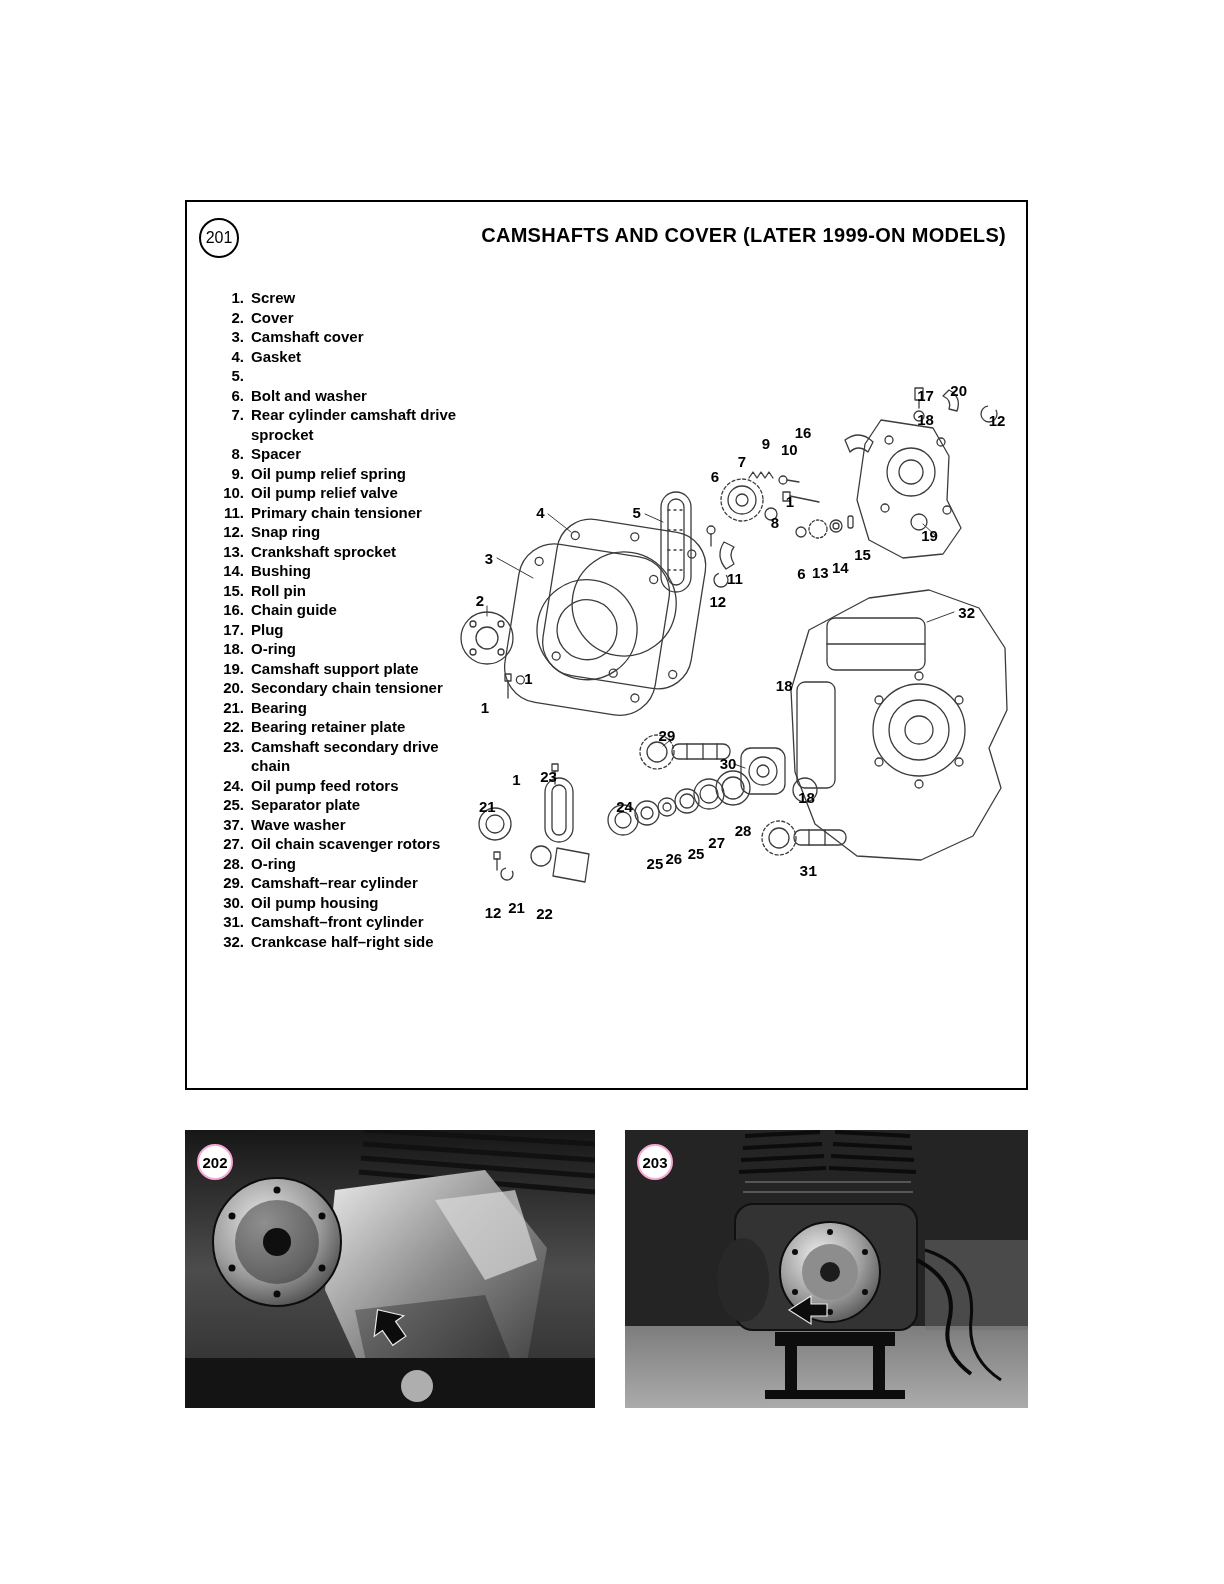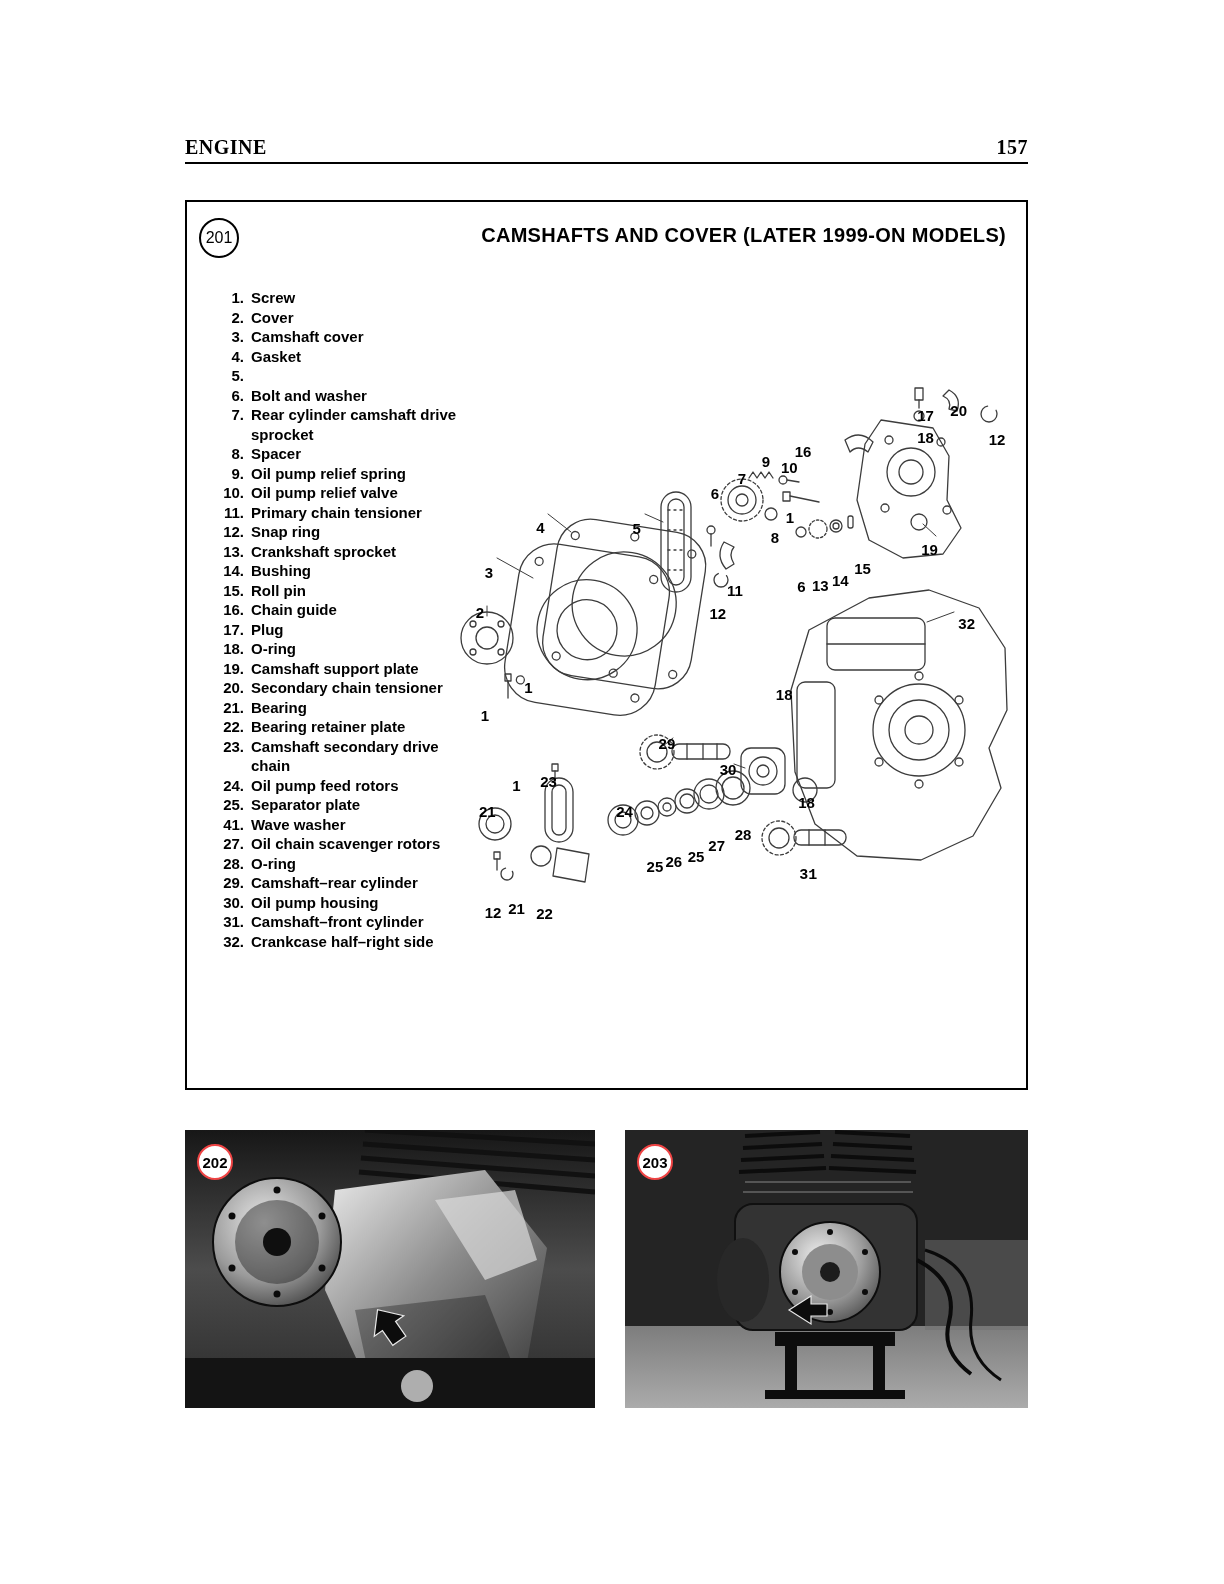--- a/index.html
+++ b/index.html
@@ -79,21 +79,21 @@
   .plabel { flex: 1; }
   
   .diagram {
     position: absolute;
     left: 262px;
     top: 178px;
     width: 572px;
     height: 552px;
   }
   .diagram svg { position: absolute; inset: 0; width: 100%; height: 100%; }
-  .callout-layer { position: absolute; inset: 0; margin-top: 20px; }
+  .callout-layer { position: absolute; inset: 0; }
   .callout {
     position: absolute;
     transform: translate(-50%, -50%);
     font-weight: bold;
     font-size: 15px;
     color: #000;
     white-space: nowrap;
   }
   
   .photo-fig {
@@ -105,39 +105,35 @@
   }
   .photo-202 { left: 185px; width: 410px; }
   .photo-203 { left: 625px; width: 403px; }
   .photo-fig svg { position: absolute; inset: 0; width: 100%; height: 100%; }
   .photo-badge {
     position: absolute;
     left: 12px;
     top: 14px;
     width: 36px;
     height: 36px;
-    border: 2px solid #ef4444;
+    border: 2px solid #f9a8d4;
     border-radius: 50%;
     background: #fff;
     display: flex;
     align-items: center;
     justify-content: center;
     font-weight: bold;
     font-size: 15px;
   }
 </style>
 </head>
 <body>
 
 <div class="page">
 
-  <div class="running-header">
-    <span>ENGINE</span>
-    <span>157</span>
-  </div>
 
   <section class="figure-box">
     <div class="fig-badge badge-201">
       <span>201</span>
     </div>
     <div class="fig-title">CAMSHAFTS AND COVER (LATER 1999-ON MODELS)</div>
 
     <ol class="parts-list">
         <li>
           <span class="pnum">1.</span>
@@ -232,21 +228,21 @@
         </li>
         <li>
           <span class="pnum">24.</span>
           <span class="plabel">Oil pump feed rotors</span>
         </li>
         <li>
           <span class="pnum">25.</span>
           <span class="plabel">Separator plate</span>
         </li>
         <li>
-          <span class="pnum">41.</span>
+          <span class="pnum">37.</span>
           <span class="plabel">Wave washer</span>
         </li>
         <li>
           <span class="pnum">27.</span>
           <span class="plabel">Oil chain scavenger rotors</span>
         </li>
         <li>
           <span class="pnum">28.</span>
           <span class="plabel">O-ring</span>
         </li>

